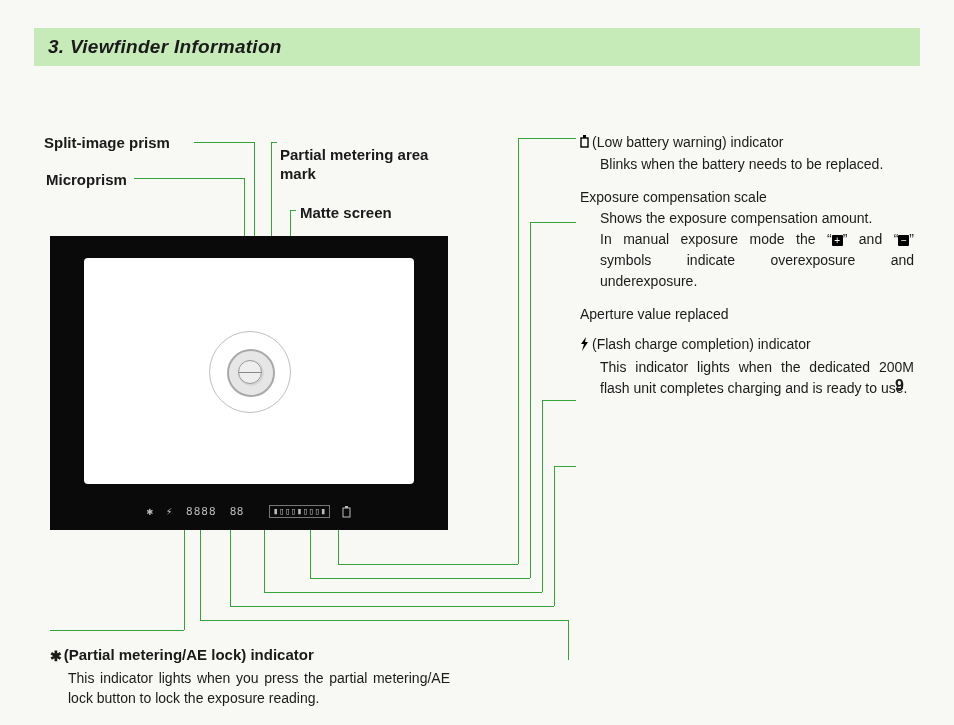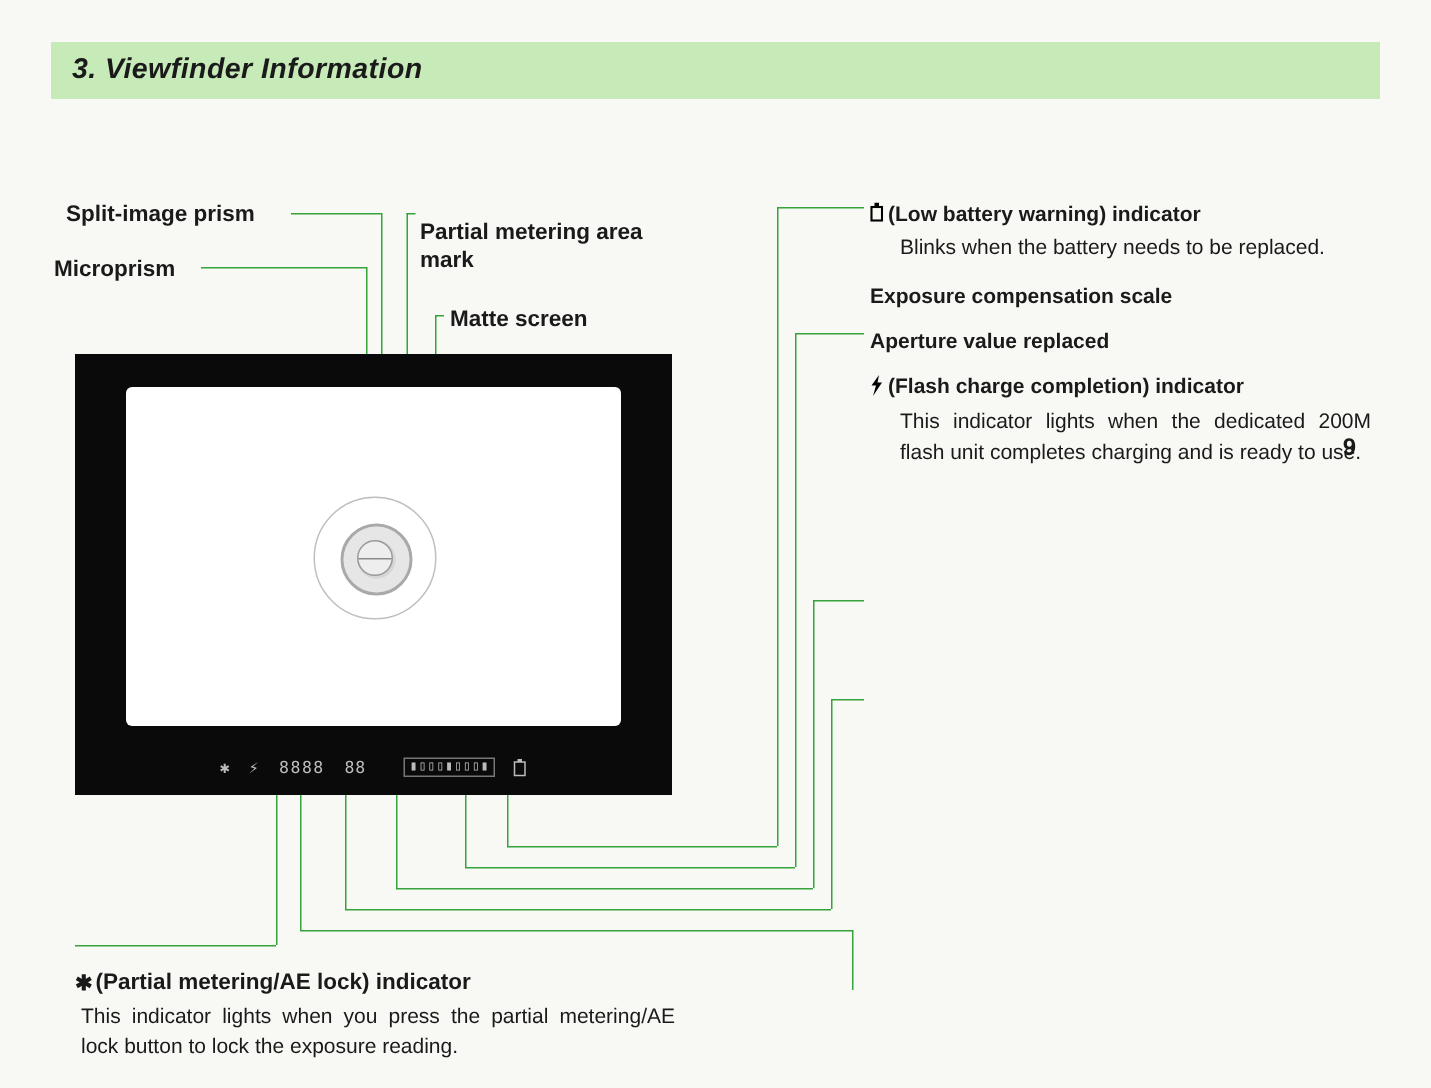--- a/index.html
+++ b/index.html
@@ -19,43 +19,43 @@
   .readout{position:absolute;left:0;right:0;bottom:12px;text-align:center;color:#bcbcbc;font-family:"Lucida Console",monospace;font-size:11px;letter-spacing:.5px}
   .readout span{display:inline-block;vertical-align:middle}
   .rd-star{margin-right:5px}
   .rd-flash{margin-right:6px}
   .rd-digits{letter-spacing:1px;margin-right:6px}
   .rd-ap{margin-right:18px}
   .rd-scale{border:1px solid #777;padding:0 3px;font-size:9px;line-height:11px;margin-right:5px}
   .rd-bat svg{vertical-align:middle}
   .left-foot{position:absolute;left:16px;top:580px;width:400px;font-size:14px}
   .left-foot .t{font-weight:bold;font-size:15px}
-  .left-foot .d{margin:4px 0 0 4px;line-height:1.45}
+  .left-foot .d{margin:4px 0 0 18px;line-height:1.45}
   .right-col{position:absolute;left:546px;top:68px;right:6px;font-size:14px}
   .entry{margin-bottom:14px}
-  .entry .t{font-weight:bold;display:inline}
+  .entry .t{font-weight:normal;display:inline}
   .entry .d{display:block;margin:3px 0 0 20px;line-height:1.5}
   .just{text-align:justify}
   .sym-pm{display:inline-block;width:11px;height:11px;background:#000;color:#fff;font-size:10px;line-height:11px;text-align:center;vertical-align:middle;border-radius:1px}
   .sym-iso{display:inline-block;height:12px;padding:0 4px;background:#000;color:#fff;font-size:9px;line-height:12px;vertical-align:middle;border-radius:6px;font-weight:bold;letter-spacing:.3px}
   .icon-bat{display:inline-block;vertical-align:-1px;margin-right:3px}
   .icon-flash{display:inline-block;vertical-align:-2px;margin-right:3px}
   .icon-star{display:inline-block;vertical-align:-1px;margin-right:2px;font-weight:bold}
   .pgnum{position:absolute;right:10px;bottom:4px;font-weight:bold;font-size:16px}
 </style>
 </head>
 <body>
 
 <div class="page">
   <div class="titlebar">3. Viewfinder Information</div>
 
   <div class="content">
 
     <div class="lbl" style="left:10px;top:68px">Split-image prism</div>
-    <div class="lbl" style="left:2px;top:105px">Microprism</div>
+    <div class="lbl" style="left:12px;top:105px">Microprism</div>
     <div class="lbl" style="left:246px;top:80px;width:150px">Partial metering area mark</div>
     <div class="lbl" style="left:266px;top:138px">Matte screen</div>
 
     <div class="pline ph" style="left:160px;top:76px;width:60px"></div>
     <div class="pline pv" style="left:220px;top:76px;height:217px"></div>
 
     <div class="pline ph" style="left:100px;top:112px;width:110px"></div>
     <div class="pline pv" style="left:210px;top:112px;height:168px"></div>
 
     <div class="pline pv" style="left:237px;top:76px;height:200px"></div>
@@ -124,20 +124,24 @@
           <svg width="9" height="13">
               <rect x="1" y="3" width="7" height="9" fill="none" stroke="#000" stroke-width="1.4"></rect>
               <rect x="3" y="0" width="3" height="3" fill="#000"></rect>
             </svg>
         </span><span class="t">(Low battery warning) indicator</span>
         <span class="d">Blinks when the battery needs to be replaced.</span>
       </div>
 
       <div class="entry">
         <span class="t">Exposure compensation scale</span>
+        <span class="d just">
+          <span>Shows the exposure compensation amount.</span><br>
+          <span>In manual exposure mode the “</span><span class="sym-pm">+</span><span>” and “</span><span class="sym-pm">−</span><span>” symbols indicate overexposure and underexposure.</span>
+        </span>
       </div>
 
       <div class="entry">
         <span class="t">Aperture value replaced</span>
       </div>
 
 
       <div class="entry" style="position:relative">
         <span class="icon-flash">
           <svg width="9" height="14">

